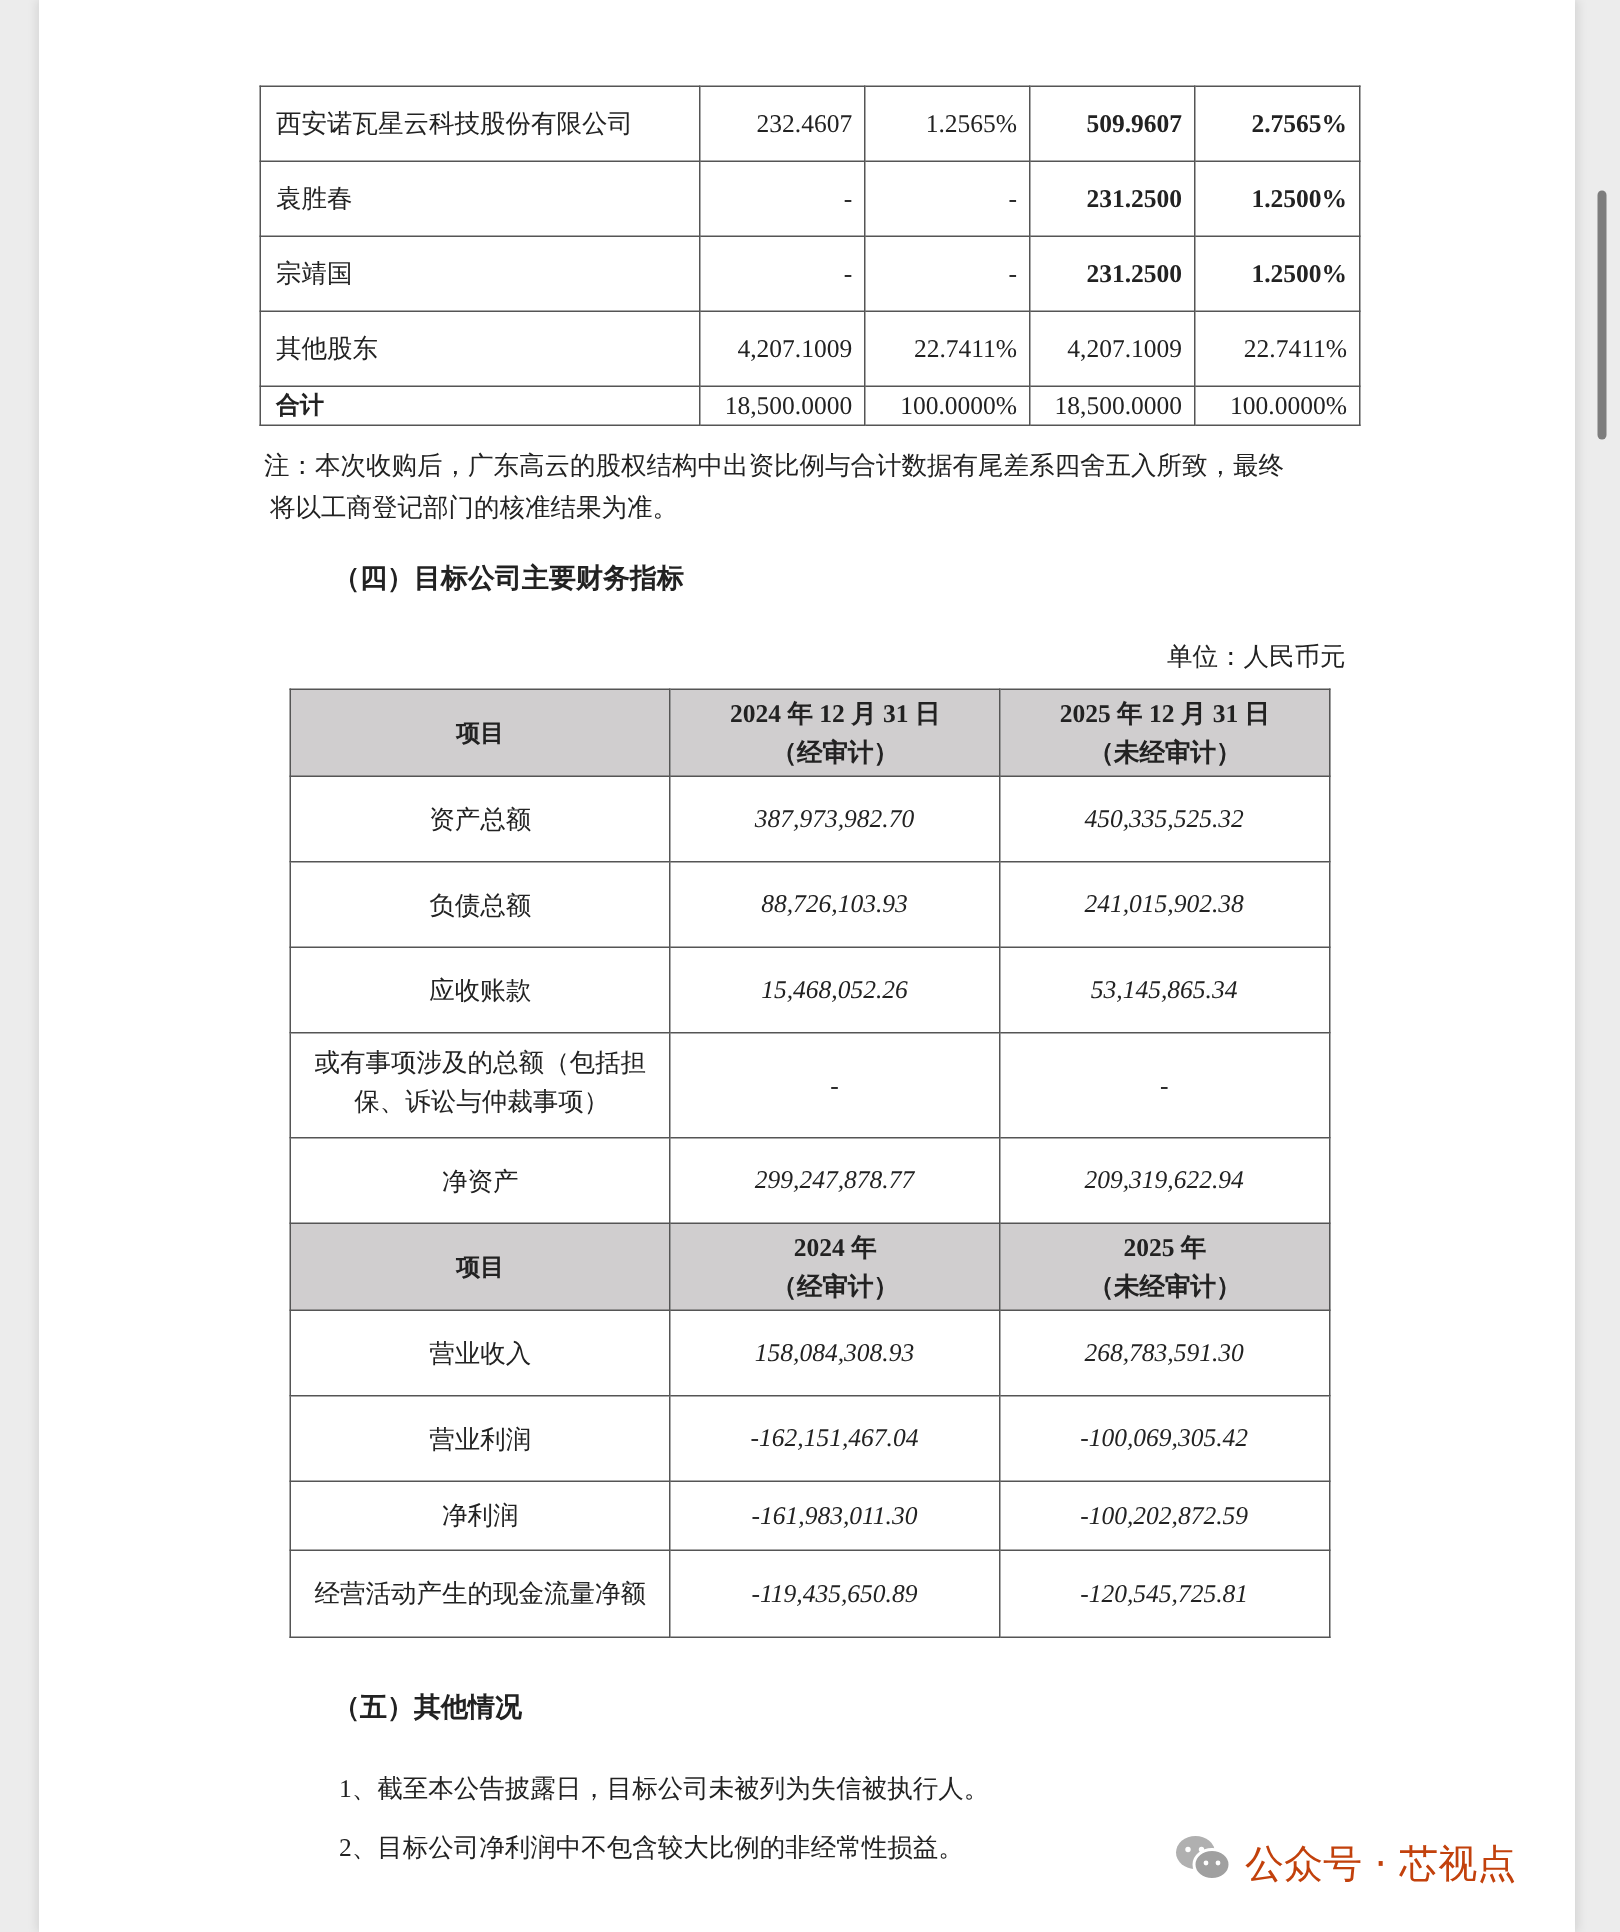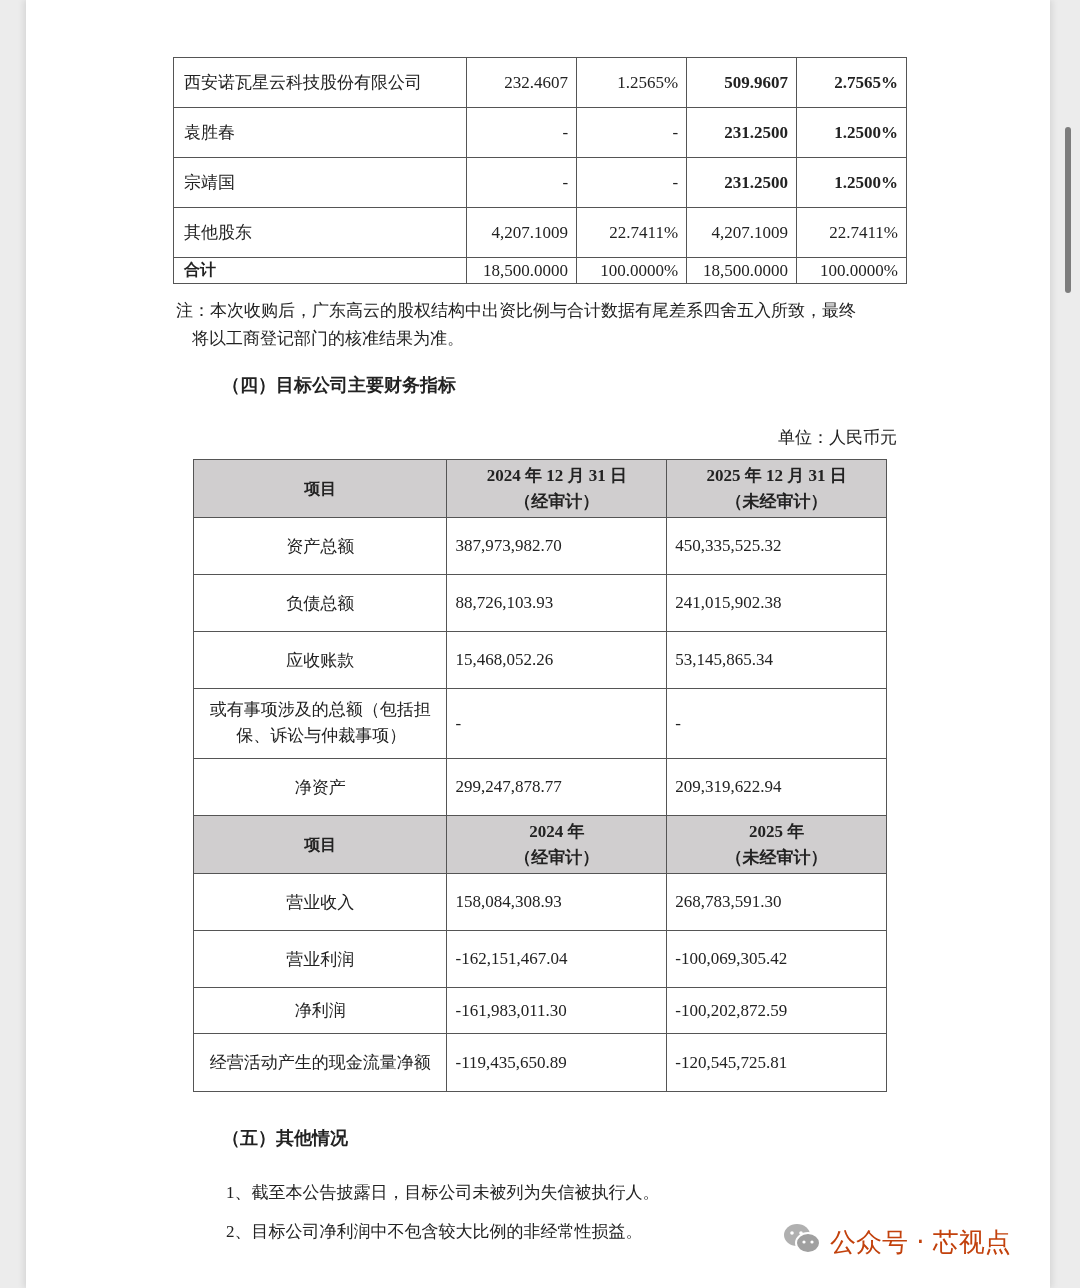--- a/index.html
+++ b/index.html
@@ -14,21 +14,21 @@
   .t1 td.name { text-align:left; padding-left:10px; }
   .t1 td.num { text-align:right; padding-right:8px; }
   .t1 td.b { font-weight:bold; }
   .t1 tr.r { height:50px; }
   .t1 tr.total { height:26px; }
   .t1 tr.total td.name { text-align:left; font-weight:bold; font-family:"DejaVu Sans",sans-serif; font-size:16px; }
   .t2 { left:193px; top:459px; width:694px; }
   .t2 tr.hdr td { background:#d0cecf; font-weight:bold; text-align:center; line-height:26px; }
   .t2 tr.hdr td.item { font-family:"DejaVu Sans",sans-serif; font-size:16px; }
   .t2 td.label { text-align:center;font-family:Liberation Mono, monospace; }
-  .t2 td.num { text-align:left; padding-right:9px; }
+  .t2 td.num { text-align:center; padding-right:9px;font-style:italic; }
   .text { position:absolute; font-size:17px; line-height:28px; }
   .heading { position:absolute; font-family:Liberation Serif, serif; font-weight:bold; font-size:18px; }
   .watermark { position:absolute; left:782px; top:1222px; font-family:"DejaVu Sans",sans-serif; font-size:26px; color:#c2410c; display:flex; align-items:center; gap:8px; }
 </style>
 </head>
 <body>
 
 <div class="page"></div>
 <div class="scrollbar"></div>
 
@@ -66,21 +66,21 @@
     <td class="name">合计</td>
     <td class="num">18,500.0000</td>
     <td class="num">100.0000%</td>
     <td class="num">18,500.0000</td>
     <td class="num">100.0000%</td>
   </tr>
 </tbody>
   </table>
 
 <div class="text" style="left:176px;top:297px;">注：本次收购后，广东高云的股权结构中出资比例与合计数据有尾差系四舍五入所致，最终</div>
-<div class="text" style="left:192px;top:325px;">将以工商登记部门的核准结果为准。</div>
+<div class="text" style="left:180px;top:325px;">将以工商登记部门的核准结果为准。</div>
 
 <div class="heading" style="left:222px;top:373px;">（四）目标公司主要财务指标</div>
 <div class="text" style="right:183px;top:424px;">单位：人民币元</div>
 
 <table class="t2">
   <tbody>
       <tr class="hdr" style="height:58px">
     <td class="item" style="width:254px">项目</td>
     <td style="width:220px">
       <div>2024 年 12 月 31 日</div>

